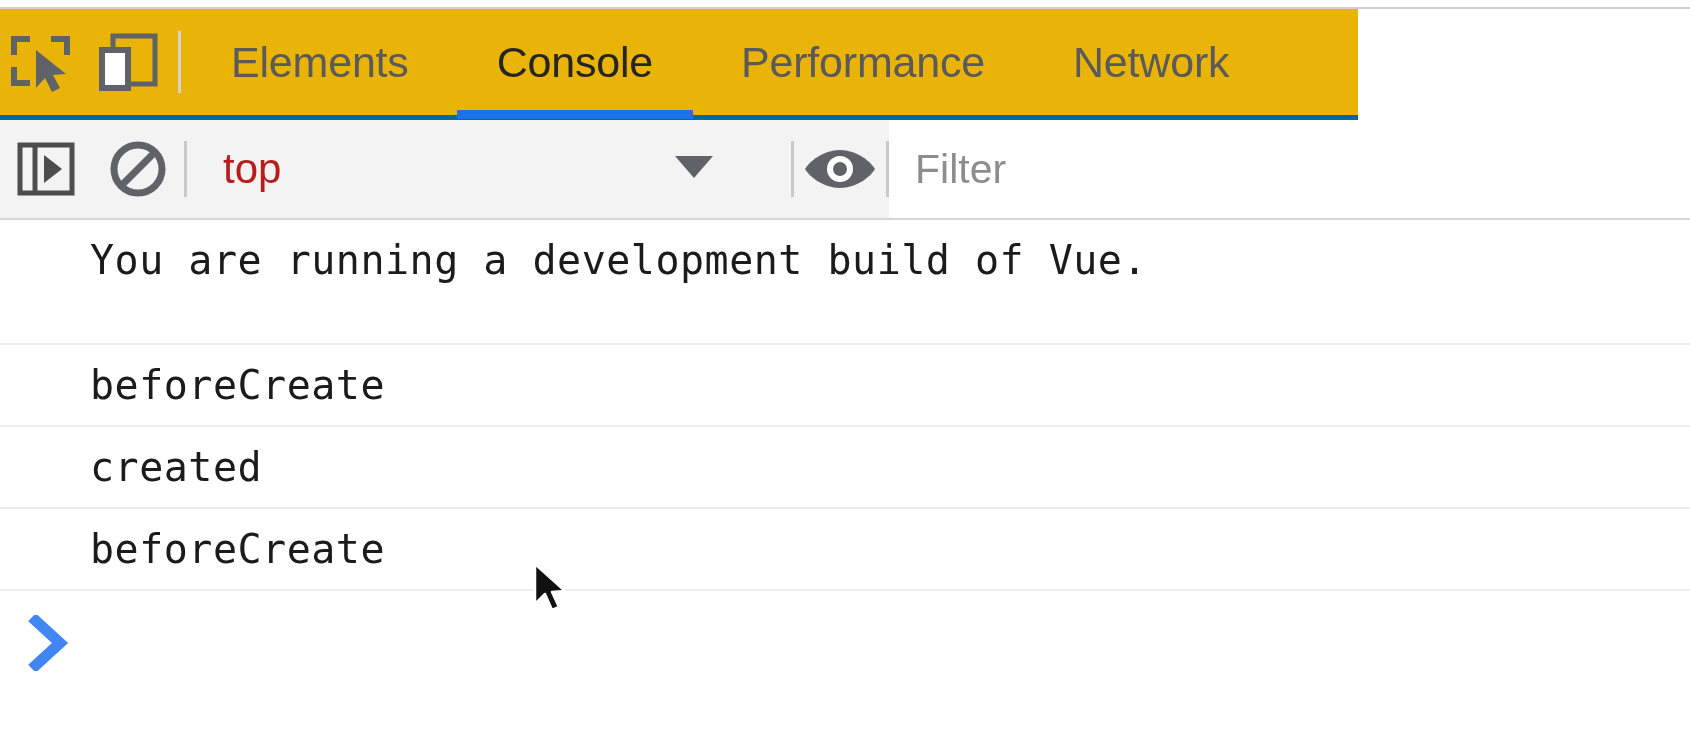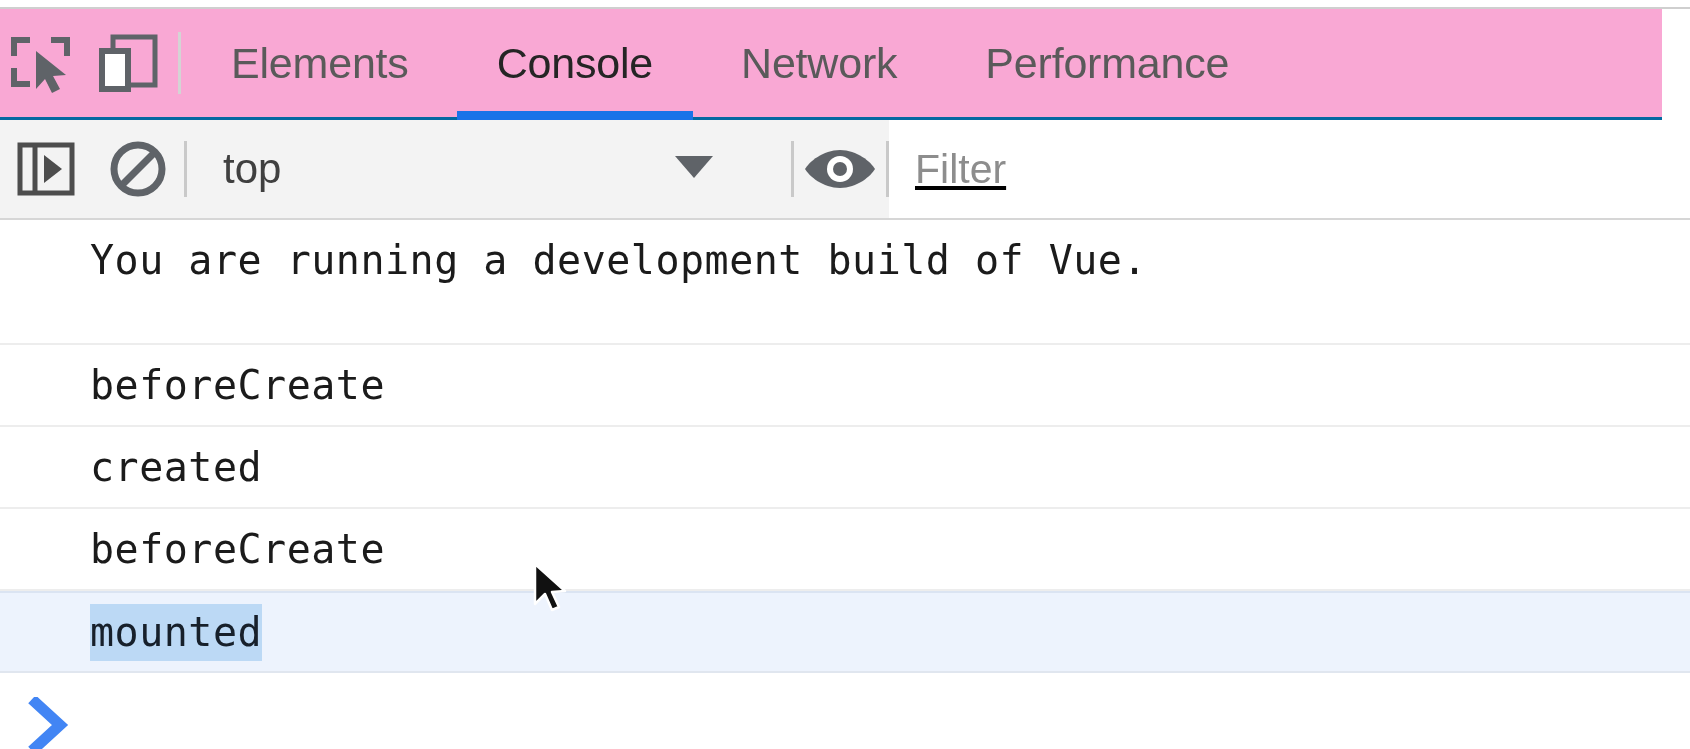--- a/index.html
+++ b/index.html
@@ -32,24 +32,24 @@
     left: 0; top: 7px;
     width: 1690px;
     height: 2px;
     background: #cfcfcf;
   }
 
   
   .tabbar {
     position: absolute;
     left: 0; top: 9px;
-    width: 1662px;
+    width: 1358px;
     height: 111px;
-    background: #f9a8d4;
-    border-bottom: 3px solid #0369a1;
+    background: #eab308;
+    border-bottom: 5px solid #0369a1;
     box-sizing: border-box;
   }
   .tabbar-inner {
     position: relative;
     height: 100%;
     display: flex;
     align-items: center;
   }
   .tool-btn {
     width: 86px;
@@ -126,38 +126,37 @@
     align-items: center;
     height: 98px;
     flex: 0 0 auto;
     padding-left: 36px;
     width: 604px;
     box-sizing: border-box;
     position: relative;
   }
   .context-label {
     font-size: 42px;
-    color: #404040;
+    color: #b91c1c;
     white-space: nowrap;
   }
   .caret {
     position: absolute;
     right: 76px;
     top: 50%;
     transform: translateY(-50%);
   }
   .filter-input {
     flex: 1 1 auto;
     height: 98px;
     background: #ffffff;
     display: flex;
     align-items: center;
     padding-left: 26px;
     box-sizing: border-box;
-    text-decoration: underline;
   }
   .filter-placeholder {
     font-size: 41px;
     color: #8d8d8d;
     white-space: nowrap;
   }
 
   
   .console-body {
     position: absolute;
@@ -258,25 +257,25 @@
 
       <div class="tab">
         <span>Elements</span>
       </div>
 
       <div class="tab active">
         <span>Console</span>
       </div>
 
       <div class="tab">
+        <span>Performance</span>
+      </div>
+
+      <div class="tab">
         <span>Network</span>
-      </div>
-
-      <div class="tab">
-        <span>Performance</span>
       </div>
 
     </div>
   </div>
 
   <div class="console-toolbar">
 
     <div class="ctb-btn">
       <svg width="58" height="54" viewBox="0 0 58 54">
         <rect x="3" y="3" width="52" height="48" fill="none" stroke="#4d4d4d" stroke-width="5"></rect>
@@ -334,23 +333,20 @@
     </div>
 
     <div class="msg-row log-row">
       <span class="msg-text">created</span>
     </div>
 
     <div class="msg-row log-row">
       <span class="msg-text">beforeCreate</span>
     </div>
 
-    <div class="msg-row log-row selected">
-      <span class="msg-text selected-text">mounted</span>
-    </div>
 
     <div class="prompt-row">
       <span class="prompt-chevron">
         <svg width="44" height="56" viewBox="0 0 44 56">
           <path d="M8 6 L32 28 L8 50" fill="none" stroke="#4285f4" stroke-width="11" stroke-linecap="square" stroke-linejoin="miter"></path>
         </svg>
       </span>
     </div>
 
   </div>

